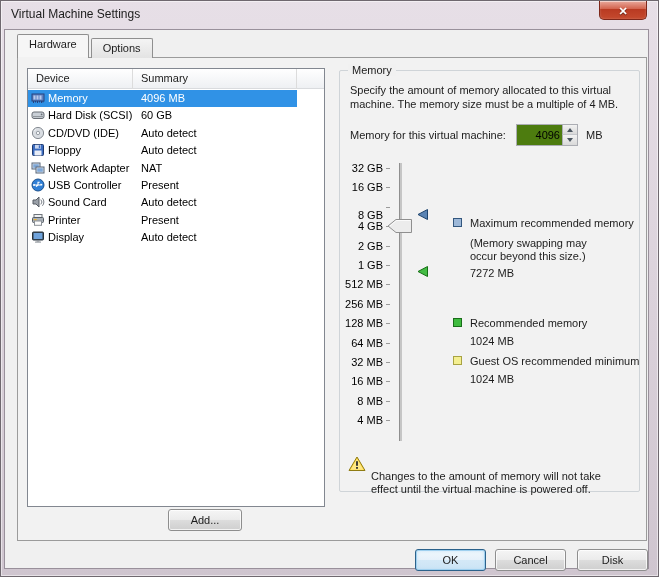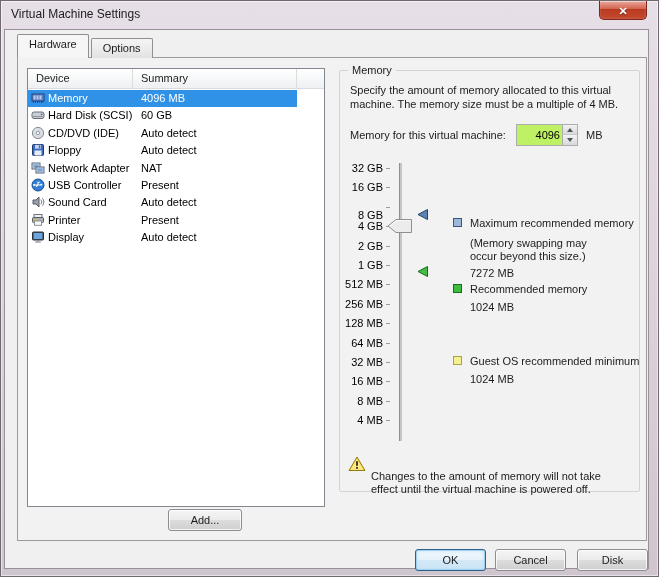--- a/index.html
+++ b/index.html
@@ -71,21 +71,21 @@
   #ok-btn     { left:410px; top:519px; width:71px; }
   #cancel-btn { left:490px; top:519px; width:71px; }
   #help-btn   { left:572px; top:519px; width:71px; }
 
   
   .memory-group { position:absolute; left:334px; top:40px; width:301px; height:422px; border:1px solid #cfd4d8; border-radius:2px; }
   .group-label { position:absolute; left:8px; top:-7px; background:#f1f1f1; padding:0 4px; font-size:11px; color:#1c1c1c; }
   .desc { position:absolute; left:10px; top:12px; width:295px; font-size:11px; color:#1c1c1c; line-height:14px; }
   .field-label { position:absolute; left:10px; top:58px; font-size:11px; color:#1c1c1c; }
   .spinbox { position:absolute; left:176px; top:53px; width:62px; height:22px; border:1px solid #abadb3; background:#fff; }
-  .spin-input { position:absolute; left:0; top:0; width:45px; height:20px; border:none; outline:none; font-size:11px; text-align:right; padding:0 2px; background:#bef264; }
+  .spin-input { position:absolute; left:0; top:0; width:45px; height:20px; border:none; outline:none; font-size:11px; text-align:right; padding:0 2px; background:#4d7c0f; }
   .spin-btns { position:absolute; right:0; top:0; width:15px; height:20px; }
   .spin-up, .spin-down { position:absolute; left:0; width:15px; height:10px; background:linear-gradient(#f2f2f2,#d9d9d9); border-left:1px solid #abadb3; cursor:pointer; }
   .spin-up { top:0; border-bottom:1px solid #c5c7cb; }
   .spin-down { top:10px; }
   .arr-up { position:absolute; left:4px; top:3px; width:0; height:0; border-left:3px solid transparent; border-right:3px solid transparent; border-bottom:4px solid #4a5560; }
   .arr-down { position:absolute; left:4px; top:3px; width:0; height:0; border-left:3px solid transparent; border-right:3px solid transparent; border-top:4px solid #4a5560; }
   .unit { position:absolute; left:246px; top:58px; font-size:11px; color:#1c1c1c; }
 
   
   .tick-label { position:absolute; width:42px; left:1px; text-align:right; font-size:11px; color:#000; line-height:12px; }
@@ -294,21 +294,21 @@
       <div id="legend">
           <div class="legend-block" style="top: 146px;">
             <div class="legend-row">
               <span class="legend-sq" style="background: rgb(157, 184, 216); border-color: rgb(51, 87, 126);"></span>
               <span class="legend-label">Maximum recommended memory</span>
             </div>
             <div class="legend-note">(Memory swapping may
 occur beyond this size.)</div>
             <div class="legend-value" style="top: 50px;">7272 MB</div>
           </div>
-          <div class="legend-block" style="top: 212px;">
+          <div class="legend-block" style="top: 246px;">
             <div class="legend-row">
               <span class="legend-sq" style="background: rgb(63, 188, 63); border-color: rgb(26, 110, 26);"></span>
               <span class="legend-label">Recommended memory</span>
             </div>
             <div class="legend-value" style="top: 18px;">1024 MB</div>
           </div>
           <div class="legend-block" style="top: 284px;">
             <div class="legend-row">
               <span class="legend-sq" style="background: rgb(244, 239, 145); border-color: rgb(168, 163, 67);"></span>
               <span class="legend-label">Guest OS recommended minimum</span>

